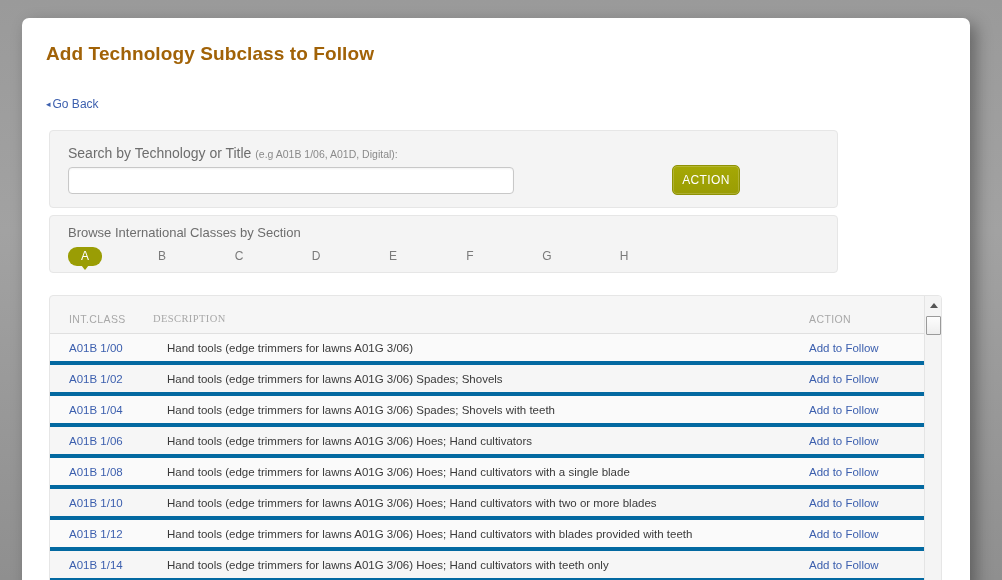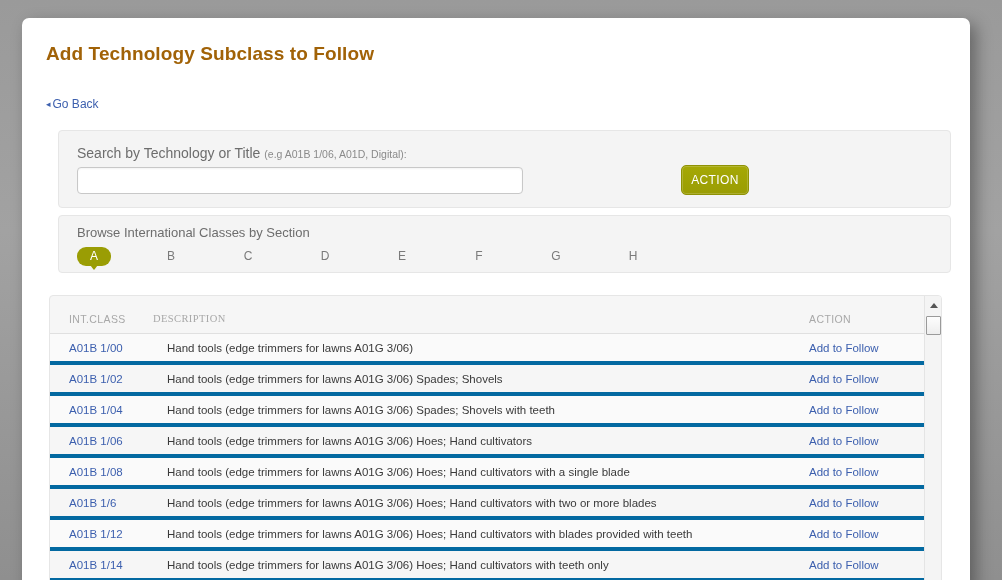--- a/index.html
+++ b/index.html
@@ -51,22 +51,22 @@
     font-size: 9px;
     position: relative;
     top: -1px;
     margin-right: 2px;
   }
   .go-back .lbl { text-decoration: none; }
 
   
   .panel {
     position: absolute;
-    left: 36px;
-    width: 893px;
+    left: 27px;
+    width: 789px;
     background: #f4f4f4;
     border: 1px solid #e6e6e6;
     border-radius: 4px;
   }
 
   
   #search-panel { top: 112px; height: 78px; }
   .search-label {
     position: absolute;
     left: 18px; top: 14px;
@@ -299,21 +299,21 @@
             <a class="cell c-class" href="#">A01B 1/06</a>
             <div class="cell c-desc">Hand tools (edge trimmers for lawns A01G 3/06) Hoes; Hand cultivators</div>
             <a class="cell c-action" href="#">Add to Follow</a>
           </div>
           <div class="row">
             <a class="cell c-class" href="#">A01B 1/08</a>
             <div class="cell c-desc">Hand tools (edge trimmers for lawns A01G 3/06) Hoes; Hand cultivators with a single blade</div>
             <a class="cell c-action" href="#">Add to Follow</a>
           </div>
           <div class="row">
-            <a class="cell c-class" href="#">A01B 1/6</a>
+            <a class="cell c-class" href="#">A01B 1/10</a>
             <div class="cell c-desc">Hand tools (edge trimmers for lawns A01G 3/06) Hoes; Hand cultivators with two or more blades</div>
             <a class="cell c-action" href="#">Add to Follow</a>
           </div>
           <div class="row">
             <a class="cell c-class" href="#">A01B 1/12</a>
             <div class="cell c-desc">Hand tools (edge trimmers for lawns A01G 3/06) Hoes; Hand cultivators with blades provided with teeth</div>
             <a class="cell c-action" href="#">Add to Follow</a>
           </div>
           <div class="row">
             <a class="cell c-class" href="#">A01B 1/14</a>

